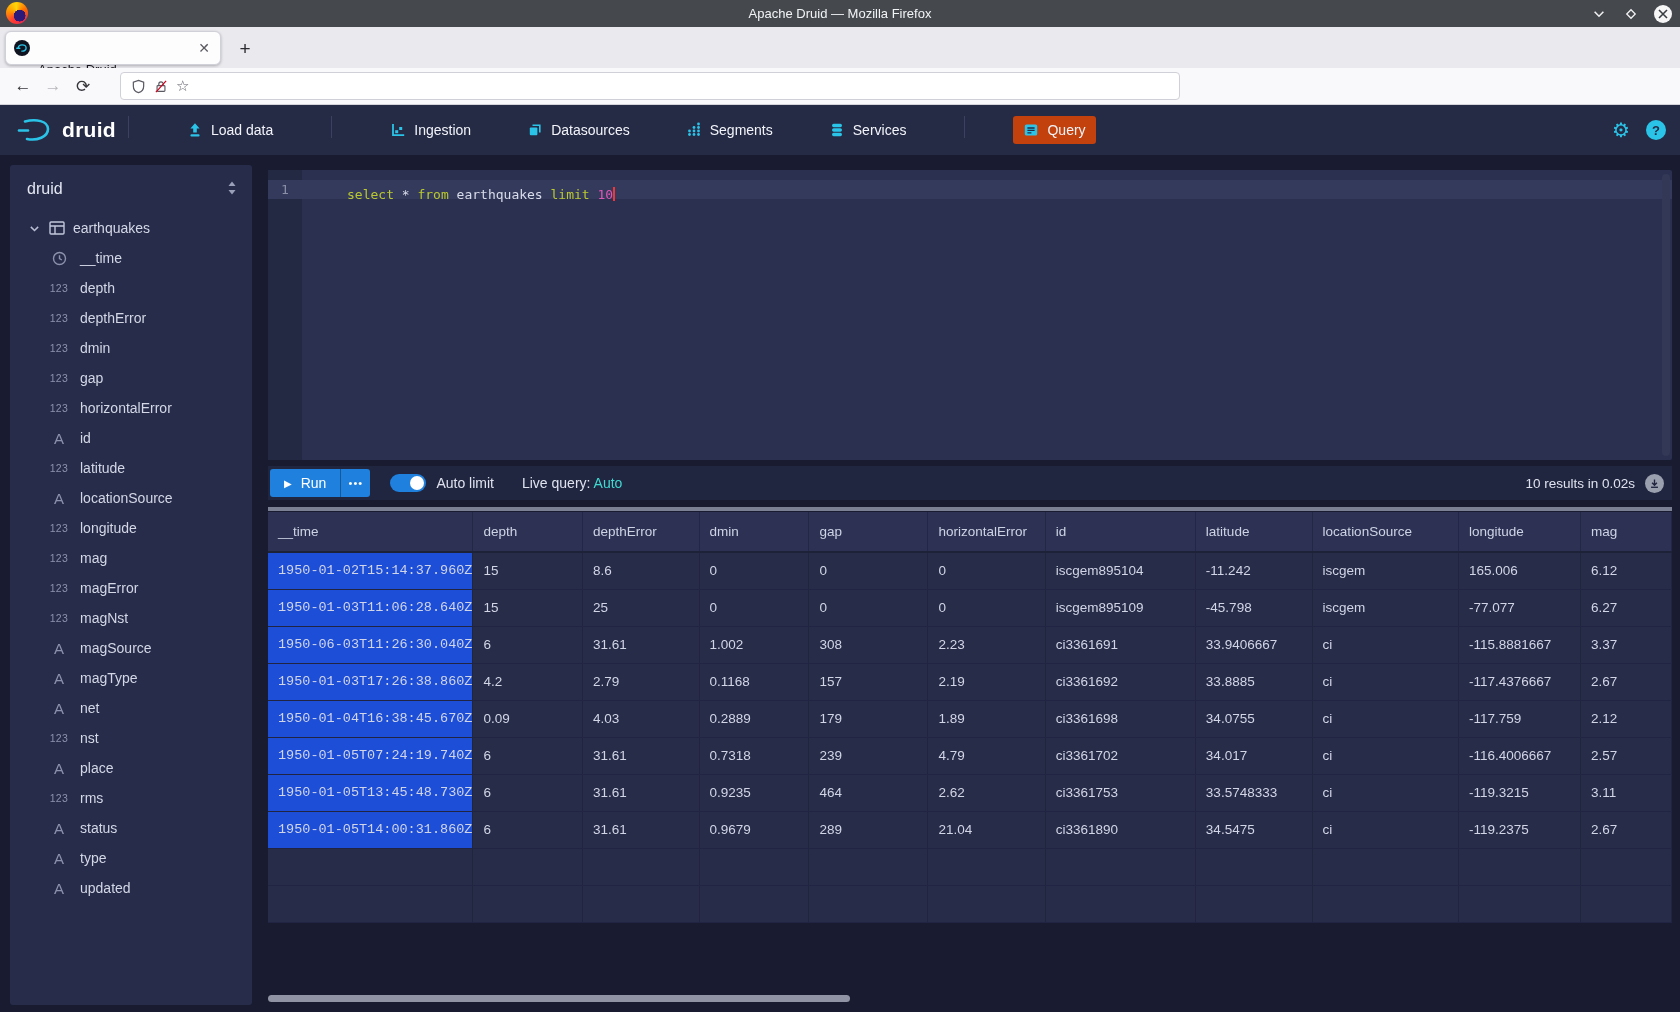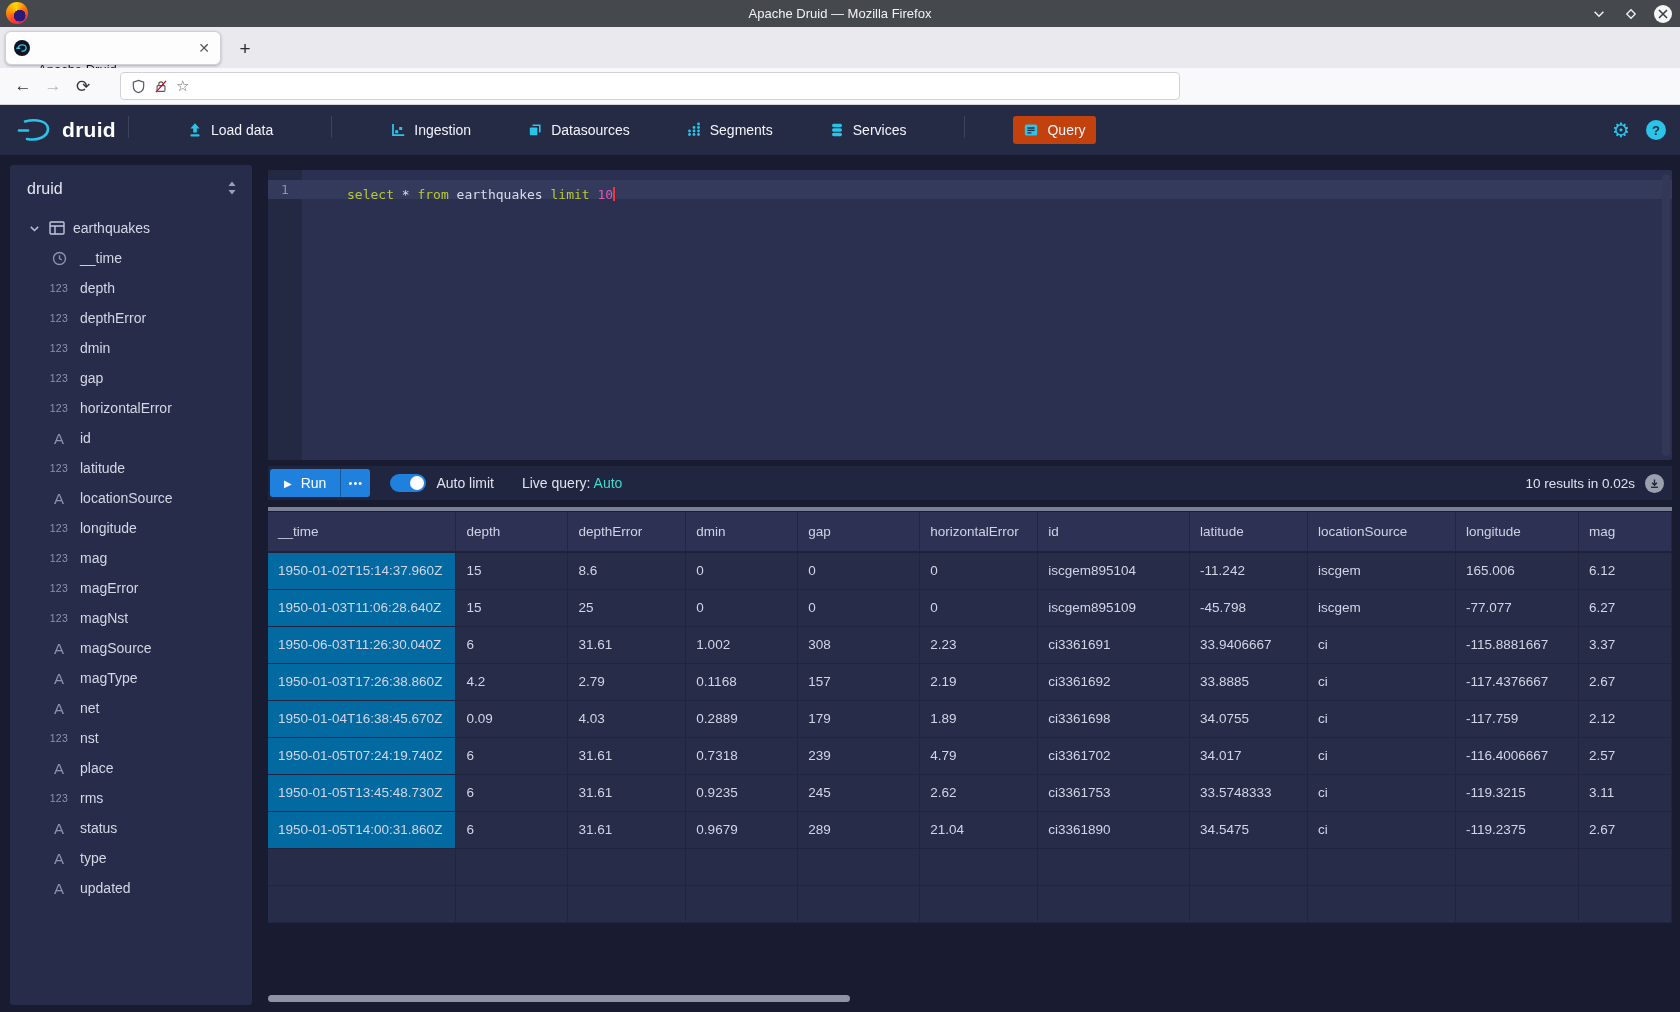--- a/index.html
+++ b/index.html
@@ -116,21 +116,21 @@
   .divider { position:absolute; left:0; top:352px; width:1404px; height:4px; background:#7b8095; }
 
   .tablewrap { position:absolute; left:0; top:357px; width:1404px; height:484px; overflow:hidden; }
   table.results { border-collapse:collapse; table-layout:fixed; }
   table.results th { height:40px; background:#2d3255; color:#ced3e4; font-weight:400; font-size:13.5px;
                      text-align:left; padding:0 0 0 10px; border-right:1px solid #232747;
                      border-bottom:2px solid #1e2238; white-space:nowrap; overflow:hidden; }
   table.results td { height:37px; background:#272c49; color:#d2d5e6; font-size:13.5px;
                      padding:0 0 0 10px; border-right:1px solid #20243f; border-bottom:1px solid #212543;
                      white-space:nowrap; overflow:hidden; }
-  table.results td.timecol { background:#0369a1; }
+  table.results td.timecol { background:#1d4ed8;font-family:Liberation Mono, monospace; }
 
   .hscroll { position:absolute; left:0; top:839px; width:1404px; height:8px; }
   .hthumb { position:absolute; left:0; top:1px; width:582px; height:7px; background:#8f93a3; border-radius:4px; }
 </style>
 </head>
 <body>
 
 <div class="titlebar">
   <span class="fx-logo"></span>
   <span class="win-title">Apache Druid — Mozilla Firefox</span>
@@ -574,21 +574,21 @@
               <td class="">34.017</td>
               <td class="">ci</td>
               <td class="">-116.4006667</td>
               <td class="">2.57</td>
             </tr>
             <tr>
               <td class="timecol">1950-01-05T13:45:48.730Z</td>
               <td class="">6</td>
               <td class="">31.61</td>
               <td class="">0.9235</td>
-              <td class="">245</td>
+              <td class="">464</td>
               <td class="">2.62</td>
               <td class="">ci3361753</td>
               <td class="">33.5748333</td>
               <td class="">ci</td>
               <td class="">-119.3215</td>
               <td class="">3.11</td>
             </tr>
             <tr>
               <td class="timecol">1950-01-05T14:00:31.860Z</td>
               <td class="">6</td>

